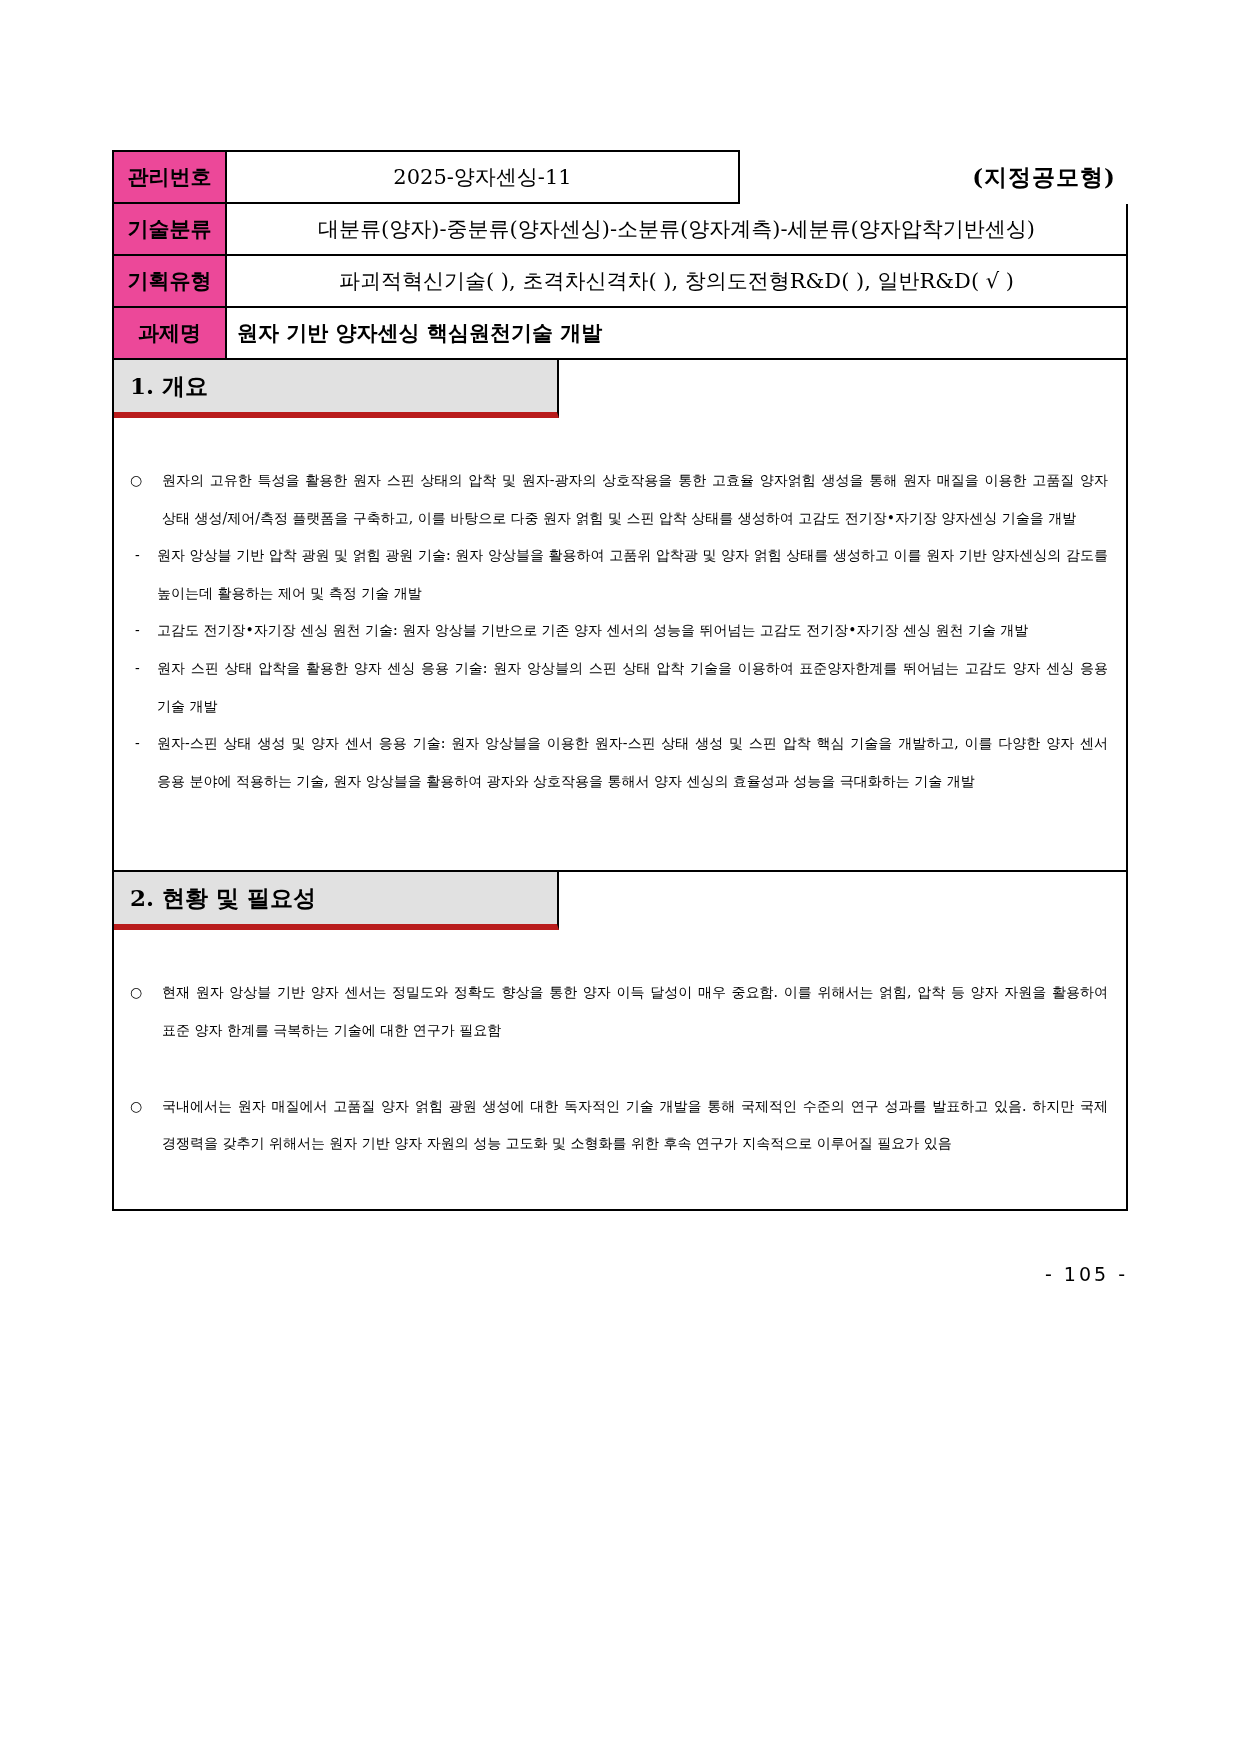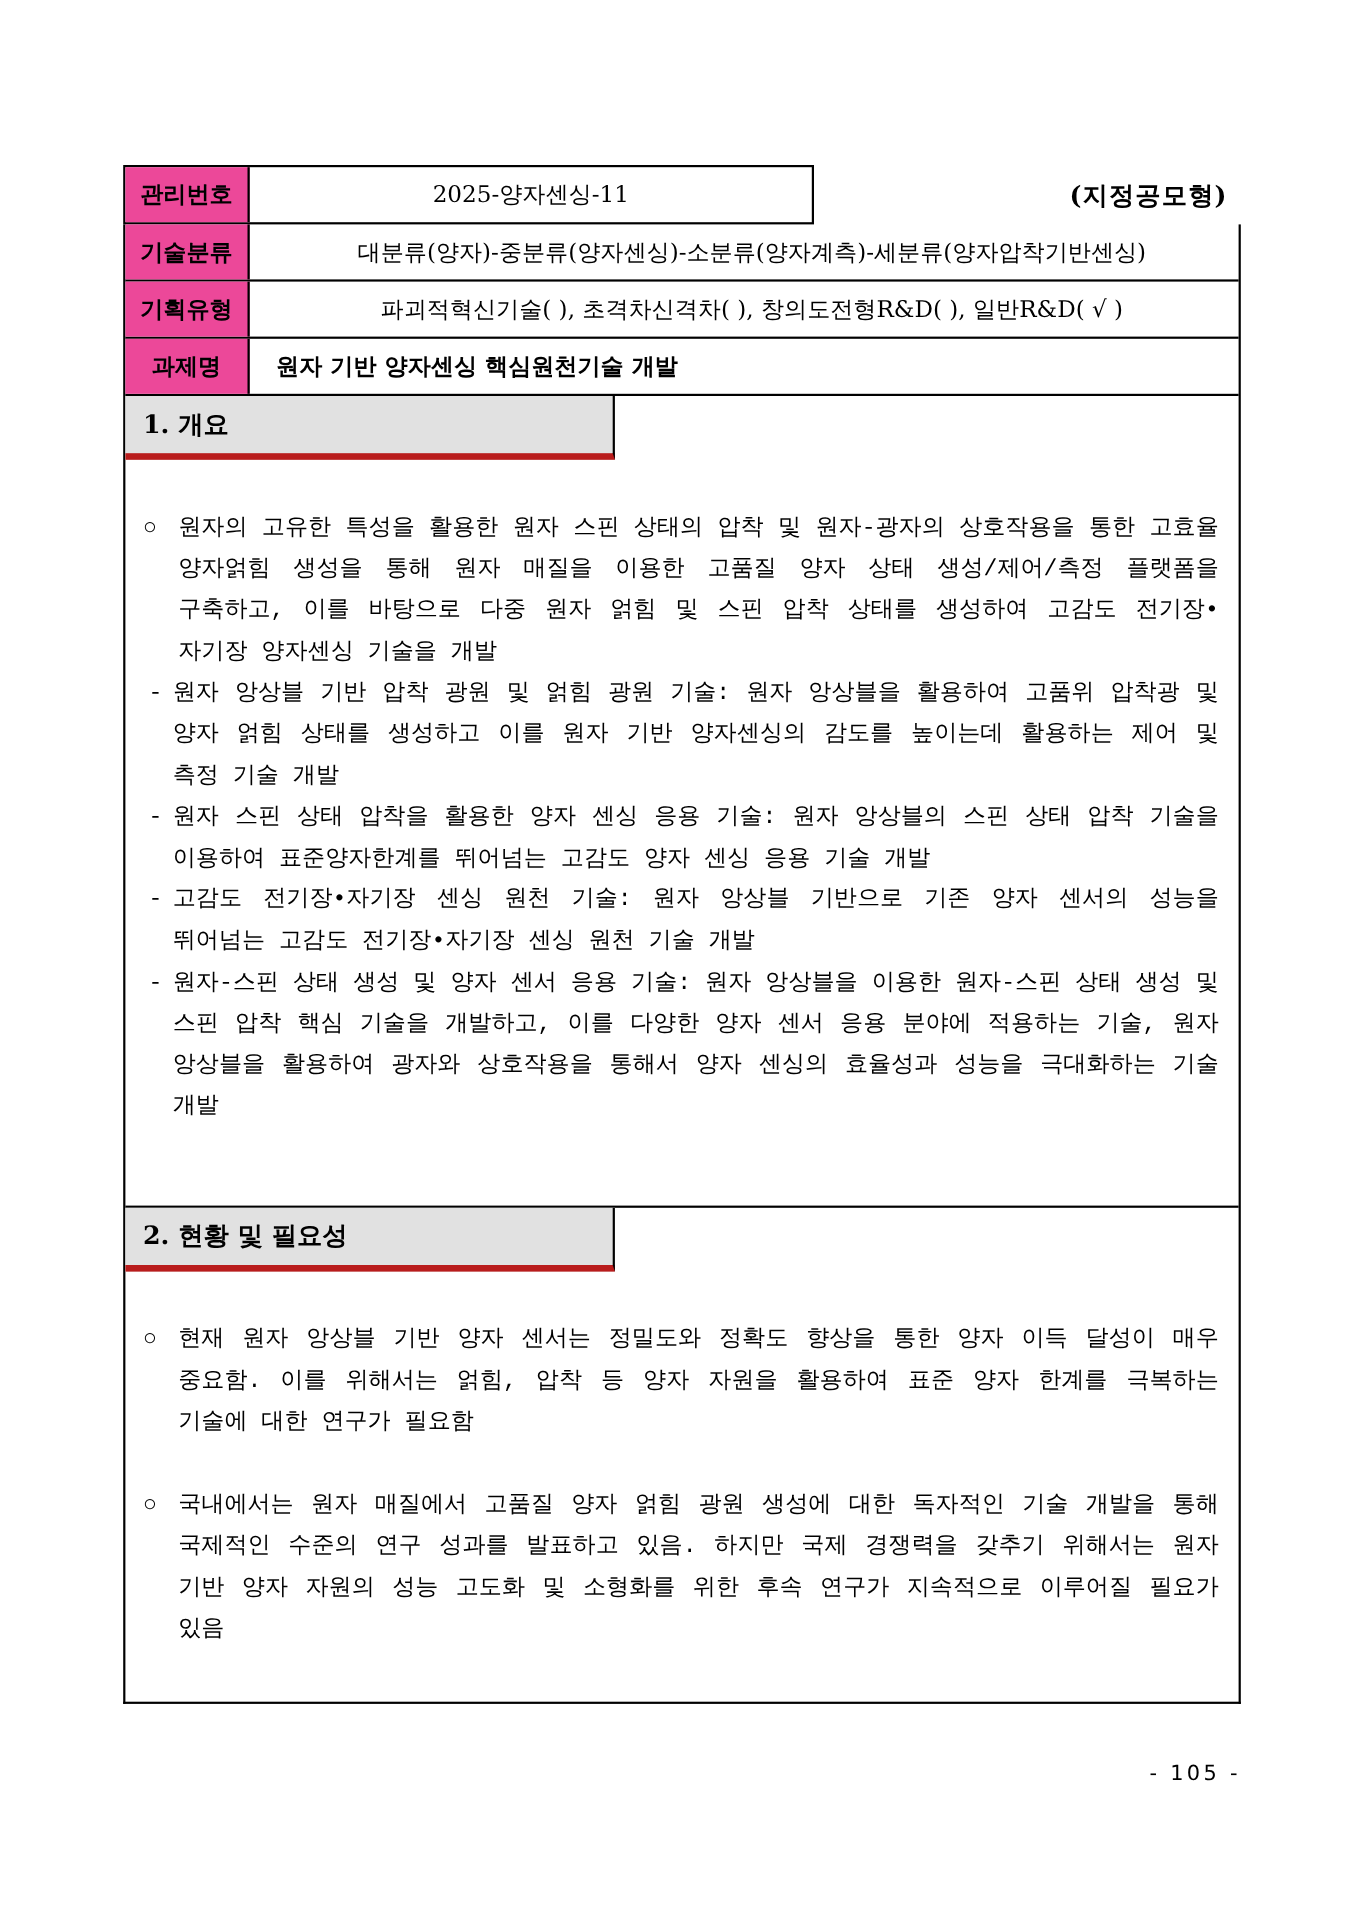--- a/index.html
+++ b/index.html
@@ -43,21 +43,20 @@
     border-top: none;
     width: 1016px;
     box-sizing: border-box;
   }
   .field-row {
     display: flex;
     align-items: stretch;
     border-bottom: 2px solid #000;
     min-height: 52px;
     box-sizing: border-box;
-    gap: 14px;
   }
   .label-cell {
     width: 113px;
     min-width: 113px;
     background: #ec4899;
     border-right: 2px solid #000;
     display: flex;
     align-items: center;
     justify-content: center;
     font-weight: bold;
@@ -92,24 +91,23 @@
     box-sizing: border-box;
     height: 58px;
     display: flex;
     align-items: center;
     padding-left: 16px;
     font-weight: bold;
     font-size: 23px;
   }
   .section-body {
     padding: 44px 18px 70px 16px;
-    font-size: 21px;
+    font-size: 14px;
     line-height: 37.6px;
     word-break: keep-all;
-    font-family: Liberation Mono, monospace;
   }
   .section-body.spaced { padding-bottom: 46px; }
   .item {
     text-align: justify;
     box-sizing: border-box;
   }
   .item.circle { padding-left: 32px; text-indent: -32px; }
   .item.dash   { padding-left: 27px; text-indent: -27px; }
   .item .bullet {
     display: inline-block;
@@ -162,24 +160,24 @@
     <div class="section">
       <div class="section-header">1. 개요</div>
       <div class="section-body">
         <div class="item circle">
           <span class="bullet">○</span><span>원자의 고유한 특성을 활용한 원자 스핀 상태의 압착 및 원자-광자의 상호작용을 통한 고효율 양자얽힘 생성을 통해 원자 매질을 이용한 고품질 양자 상태 생성/제어/측정 플랫폼을 구축하고, 이를 바탕으로 다중 원자 얽힘 및 스핀 압착 상태를 생성하여 고감도 전기장•자기장 양자센싱 기술을 개발</span>
         </div>
         <div class="item dash">
           <span class="bullet">-</span><span>원자 앙상블 기반 압착 광원 및 얽힘 광원 기술: 원자 앙상블을 활용하여 고품위 압착광 및 양자 얽힘 상태를 생성하고 이를 원자 기반 양자센싱의 감도를 높이는데 활용하는 제어 및 측정 기술 개발</span>
         </div>
         <div class="item dash">
-          <span class="bullet">-</span><span>원자 스핀 상태 압착을 활용한 양자 센싱 응용 기술: 원자 앙상블의 스핀 상태 압착 기술을 이용하여 표준양자한계를 뛰어넘는 고감도 양자 센싱 응용 기술 개발</span>
+          <span class="bullet">-</span><span>고감도 전기장•자기장 센싱 원천 기술: 원자 앙상블 기반으로 기존 양자 센서의 성능을 뛰어넘는 고감도 전기장•자기장 센싱 원천 기술 개발</span>
         </div>
         <div class="item dash">
-          <span class="bullet">-</span><span>고감도 전기장•자기장 센싱 원천 기술: 원자 앙상블 기반으로 기존 양자 센서의 성능을 뛰어넘는 고감도 전기장•자기장 센싱 원천 기술 개발</span>
+          <span class="bullet">-</span><span>원자 스핀 상태 압착을 활용한 양자 센싱 응용 기술: 원자 앙상블의 스핀 상태 압착 기술을 이용하여 표준양자한계를 뛰어넘는 고감도 양자 센싱 응용 기술 개발</span>
         </div>
         <div class="item dash">
           <span class="bullet">-</span><span>원자-스핀 상태 생성 및 양자 센서 응용 기술: 원자 앙상블을 이용한 원자-스핀 상태 생성 및 스핀 압착 핵심 기술을 개발하고, 이를 다양한 양자 센서 응용 분야에 적용하는 기술, 원자 앙상블을 활용하여 광자와 상호작용을 통해서 양자 센싱의 효율성과 성능을 극대화하는 기술 개발</span>
         </div>
       </div>
     </div>
 
     <div class="section">
       <div class="section-header">2. 현황 및 필요성</div>
       <div class="section-body spaced">

